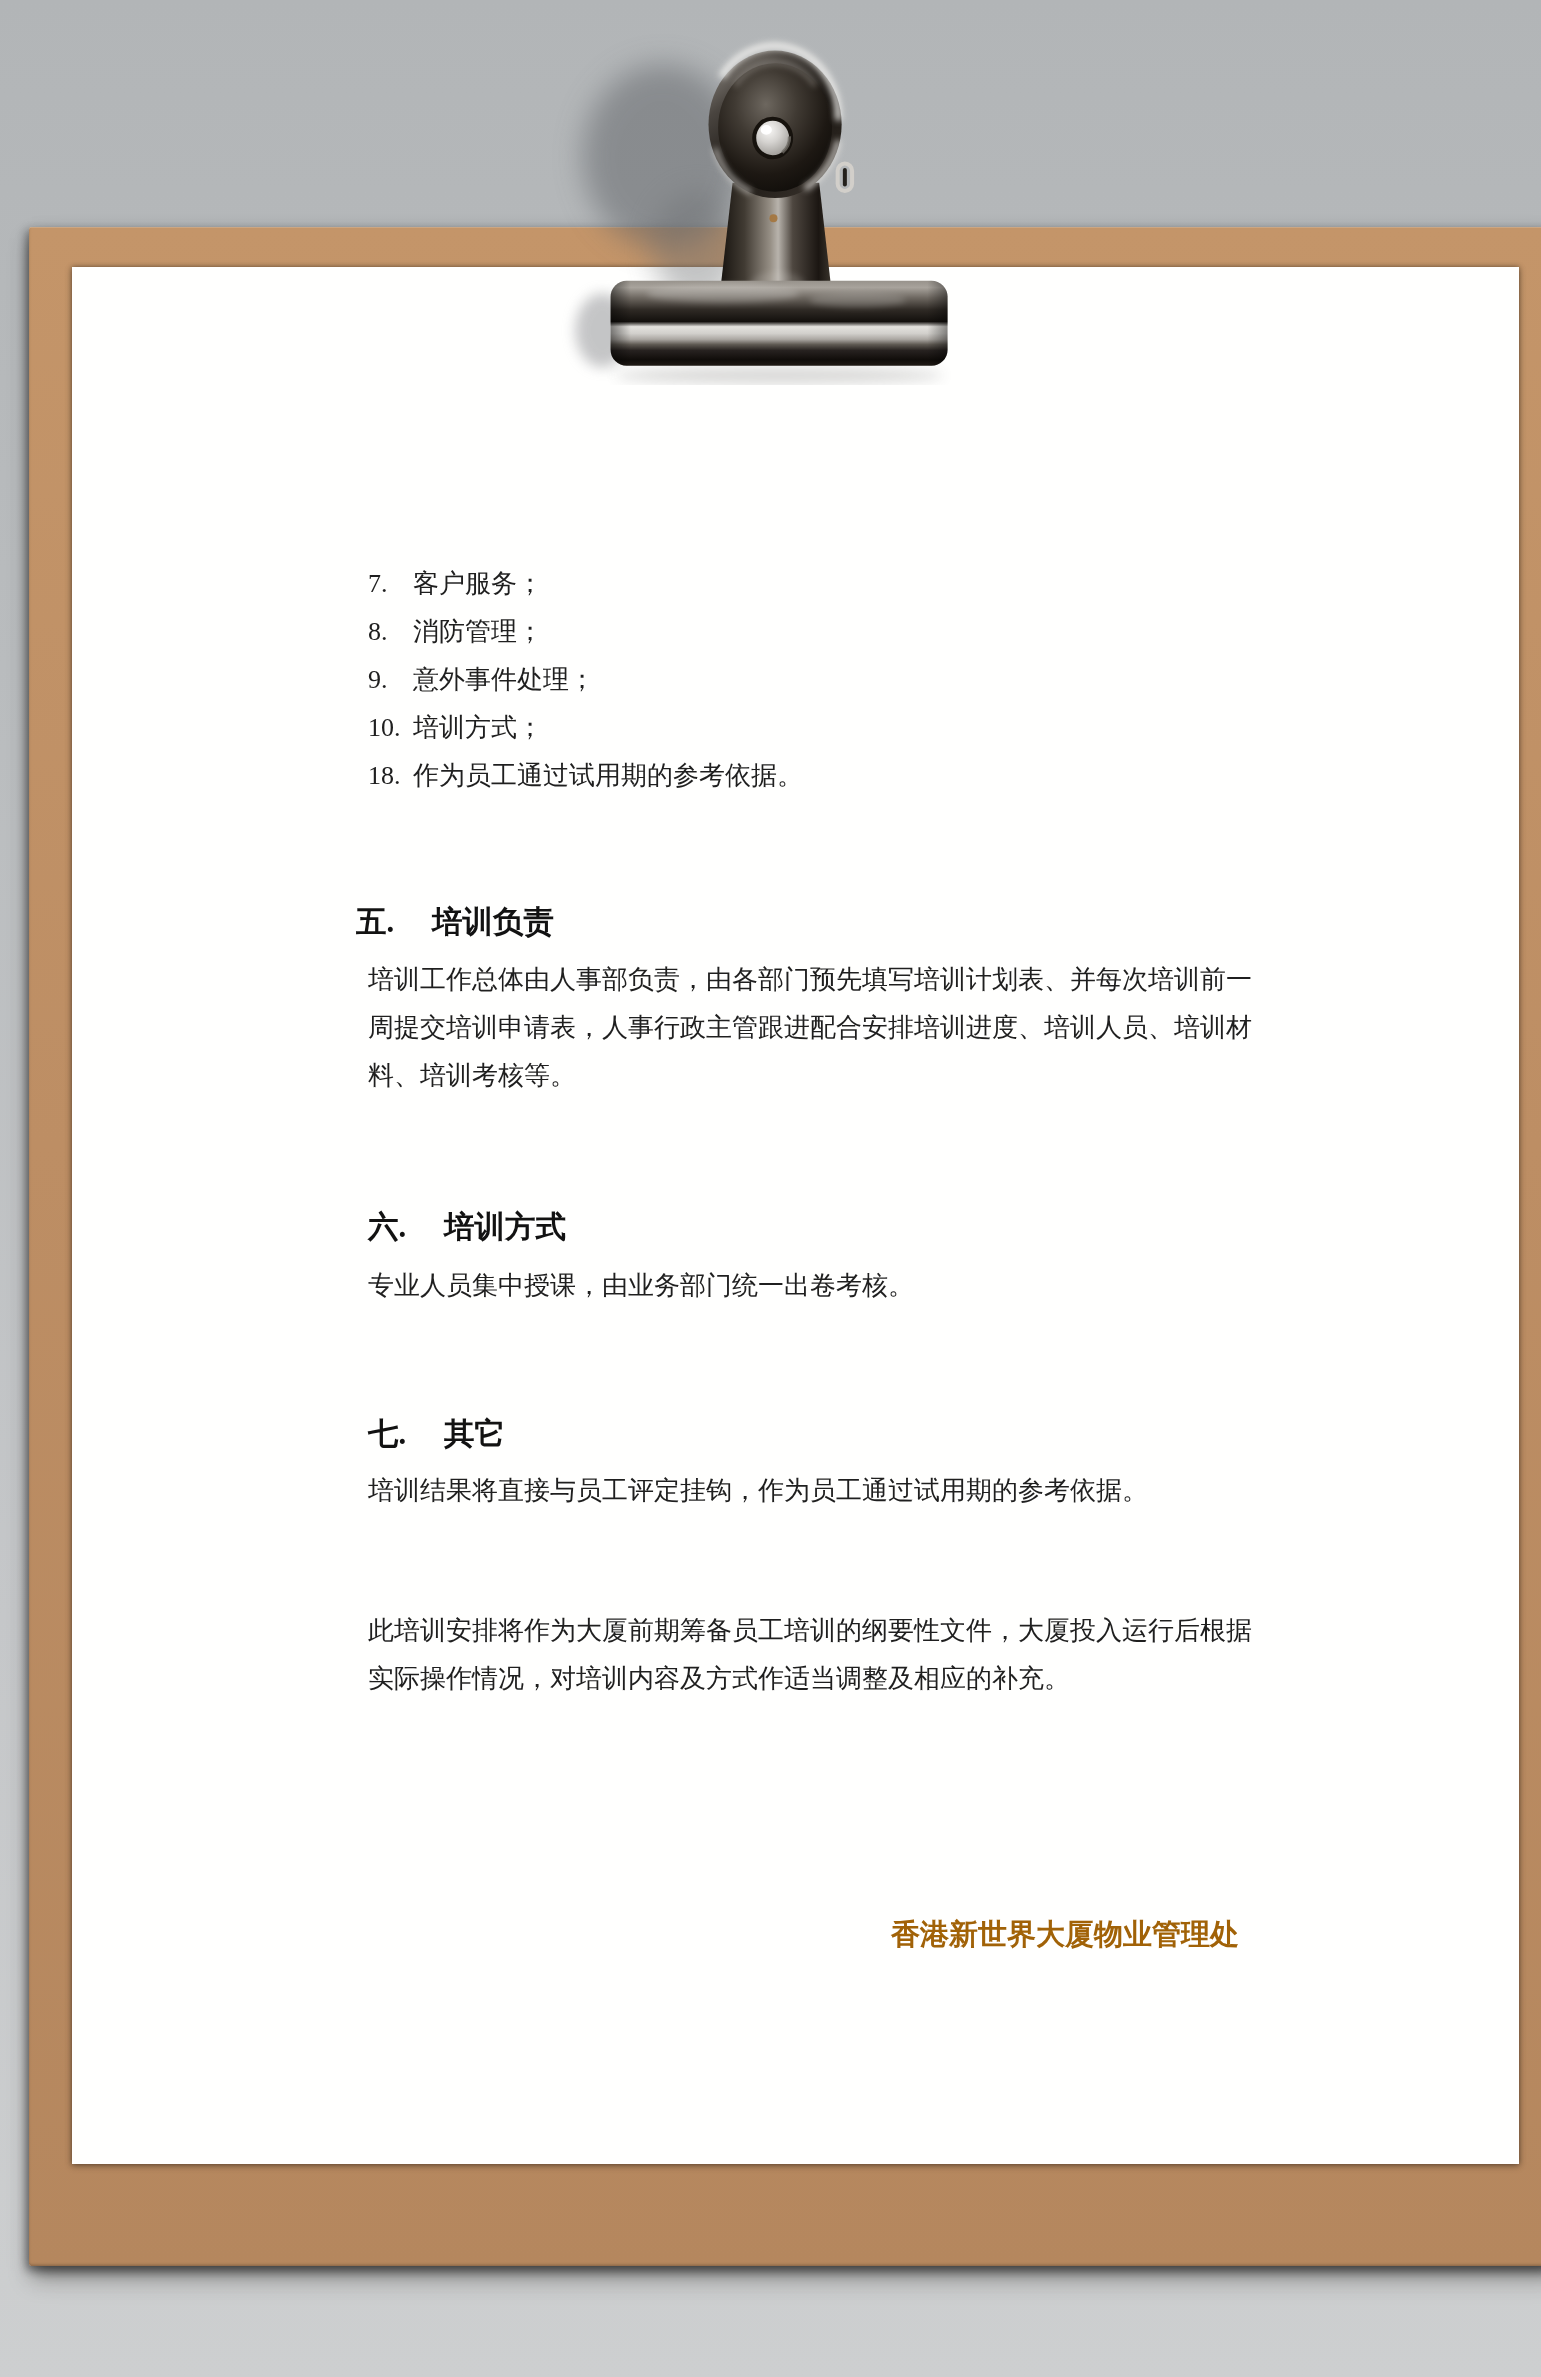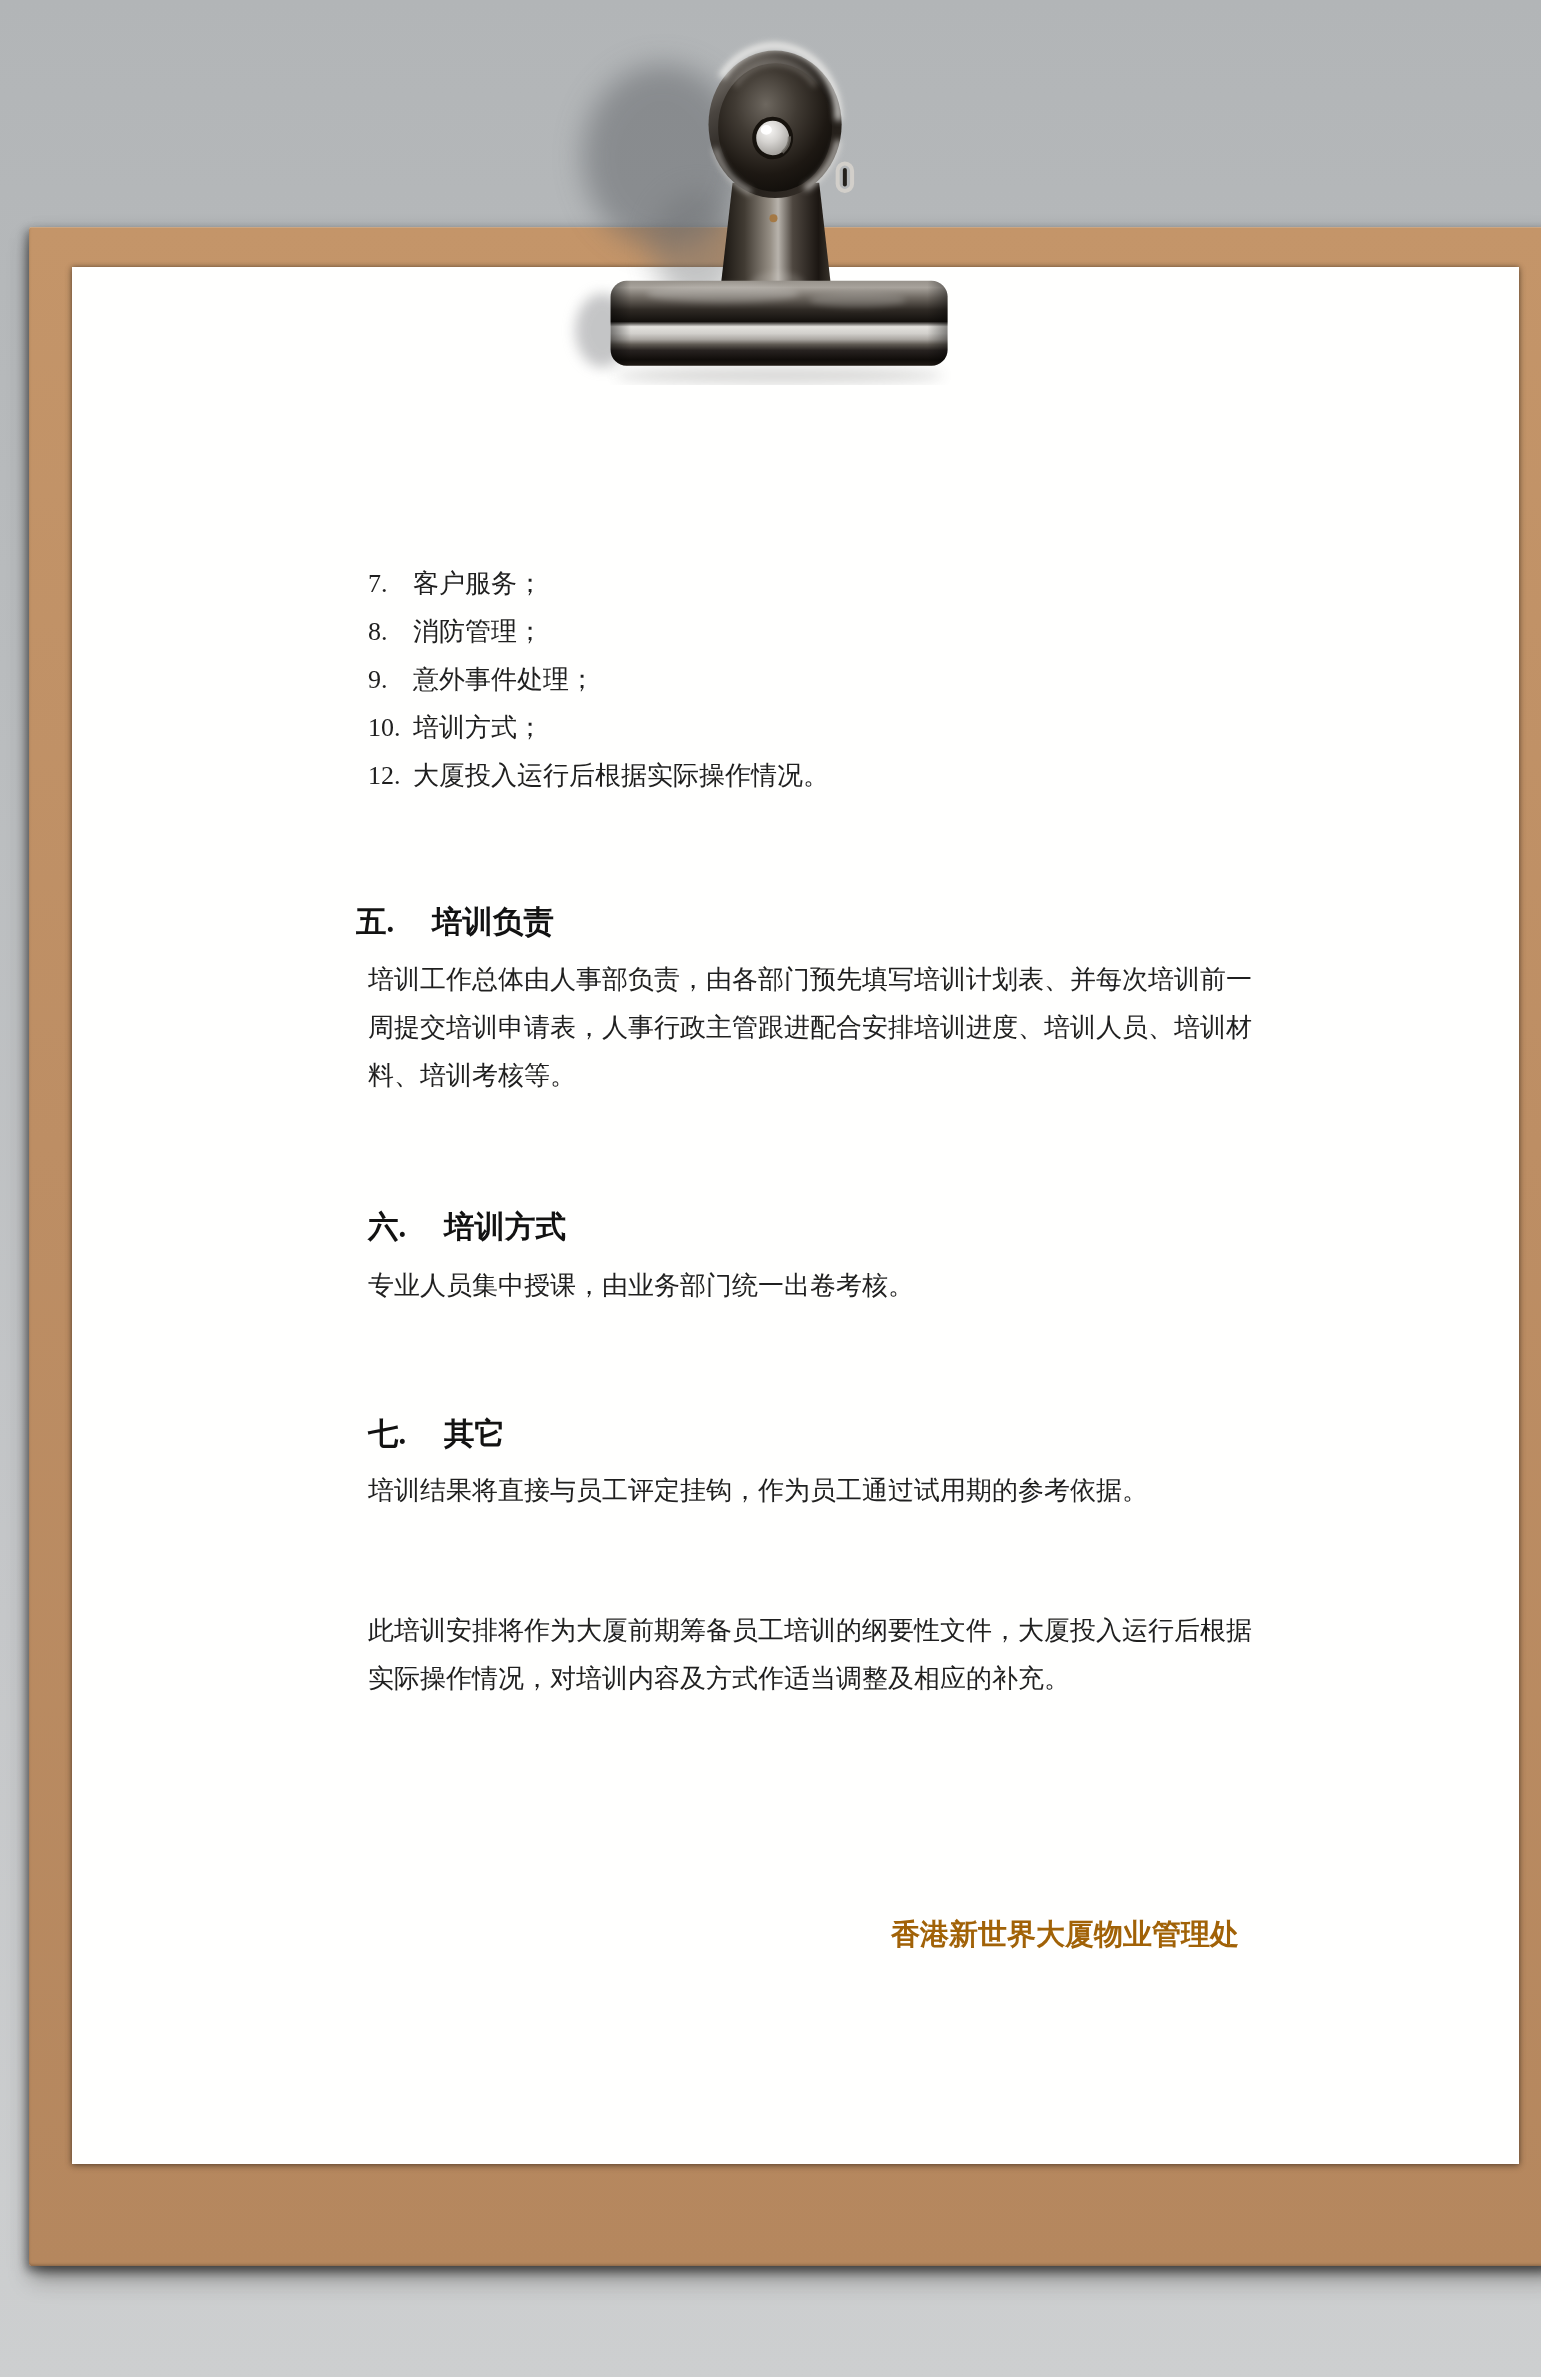--- a/index.html
+++ b/index.html
@@ -50,21 +50,21 @@
         <div class="listitem">
           <span class="lnum">8.</span><span>消防管理；</span>
         </div>
         <div class="listitem">
           <span class="lnum">9.</span><span>意外事件处理；</span>
         </div>
         <div class="listitem">
           <span class="lnum">10.</span><span>培训方式；</span>
         </div>
         <div class="listitem">
-          <span class="lnum">12.</span><span>大厦投入运行后根据实际操作情况。</span>
+          <span class="lnum">18.</span><span>作为员工通过试用期的参考依据。</span>
         </div>
       </div>
 
       <div class="heading" style="left:284px;top:637px;">
         <span class="hnum">五.</span><span>培训负责</span>
       </div>
       <div class="para" style="left:296px;top:689px;">培训工作总体由人事部负责，由各部门预先填写培训计划表、并每次培训前一周提交培训申请表，人事行政主管跟进配合安排培训进度、培训人员、培训材料、培训考核等。</div>
 
       <div class="heading" style="left:296px;top:942px;">
         <span class="hnum">六.</span><span>培训方式</span>

